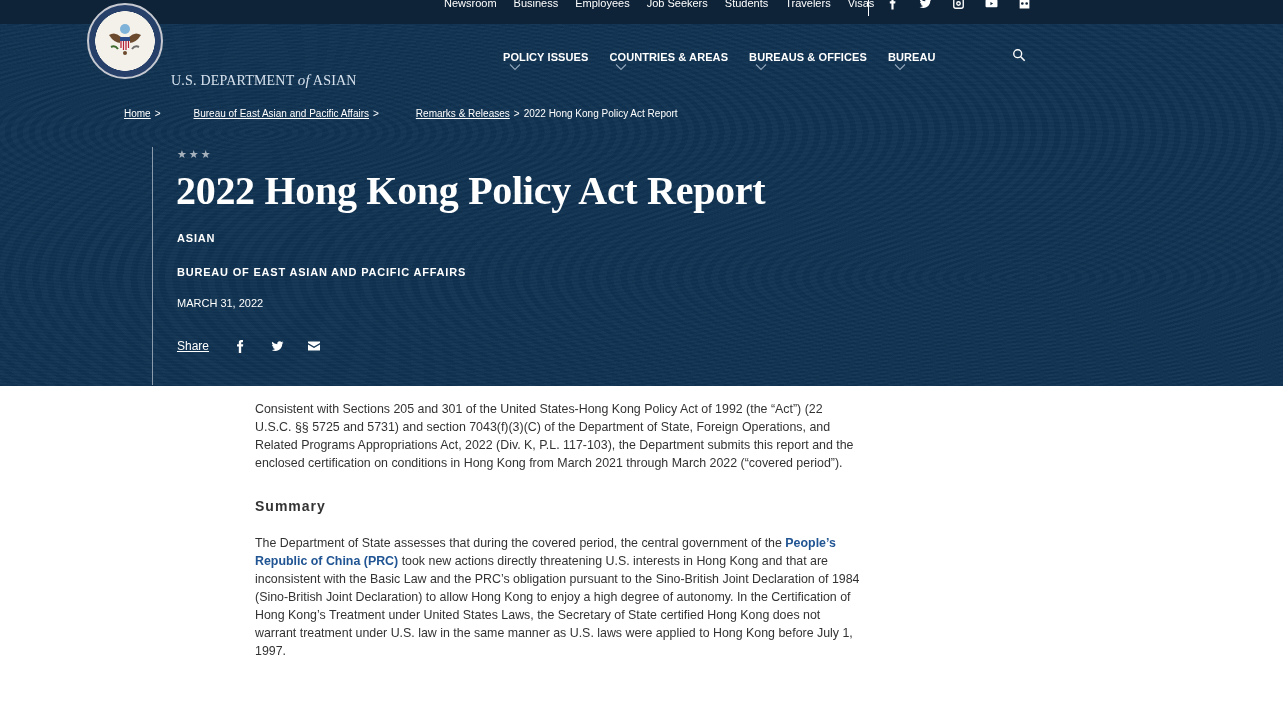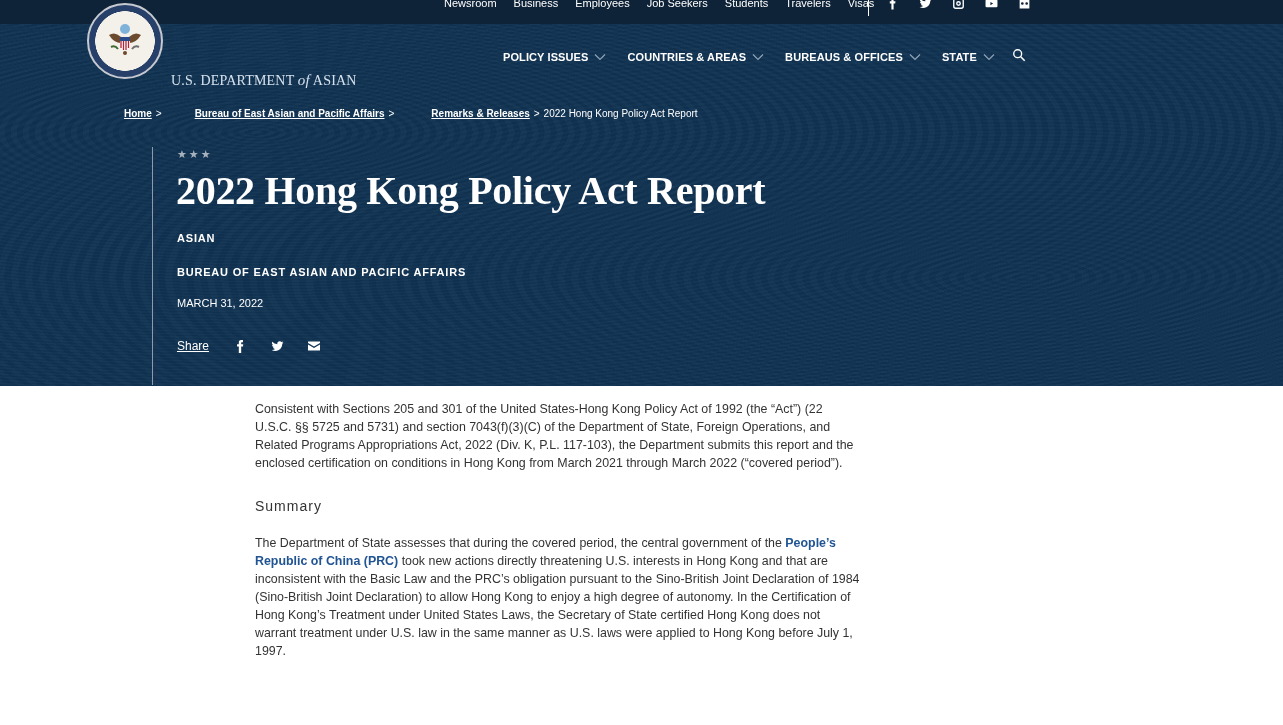--- a/index.html
+++ b/index.html
@@ -46,31 +46,31 @@
     }
     .brand {
       position: absolute; left: 171px; top: 48px; color: #d7e2ee;
       font-family: "Liberation Serif", "DejaVu Serif", serif; font-size: 14px; letter-spacing: 0.2px;
       white-space: nowrap;
     }
     .brand em { font-style: italic; font-size: 15px; }
 
     .main-nav { position: absolute; left: 503px; top: 51px; display: flex; align-items: center; }
     .main-nav .nav-item {
-      display: flex; align-items: center; color: #ffffff; font-weight: bold; font-size: 11px;
-      margin-right: 21px; white-space: nowrap; cursor: pointer; letter-spacing: 0.1px;
+      display: flex; align-items: flex-start; color: #ffffff; font-weight: bold; font-size: 11px;
+      margin-right: 21px; white-space: nowrap; cursor: pointer; letter-spacing: 0.1px; flex-direction: column;
     }
     .main-nav .chev { width: 12px; height: 8px; margin-left: 6px; }
     .search-icon { position: absolute; left: 1012px; top: 48px; width: 14px; height: 14px; cursor: pointer; }
 
     .breadcrumb {
       position: absolute; left: 95px; top: 108px; font-size: 10px; color: #ffffff; white-space: nowrap;
       display: flex; align-items: center;
     }
-    .breadcrumb a { color: #ffffff; text-decoration: underline; font-weight: bold; padding-left: 29px; }
+    .breadcrumb a { color: #ffffff; text-decoration: underline; font-weight: normal; padding-left: 29px; }
     .breadcrumb .sep { margin: 0 4px; }
 
     .hero-rule { position: absolute; left: 152px; top: 147px; width: 1px; height: 238px; background: #8c9bab; }
 
     .stars { position: absolute; left: 177px; top: 148px; color: #a8b2bd; font-size: 11px; letter-spacing: 2px; }
     .page-title {
       position: absolute; left: 176px; top: 168px; color: #ffffff;
       font-family: "Liberation Serif", "DejaVu Serif", serif; font-size: 40px; letter-spacing: -0.3px;
       white-space: nowrap; line-height: 46px;
     }
@@ -79,21 +79,21 @@
     .meta-date { position: absolute; left: 177px; top: 297px; color: #fff; font-size: 11px; }
     .share-row { position: absolute; left: 177px; top: 339px; display: flex; align-items: center; color: #fff; font-size: 12px; }
     .share-row .share-label { margin-right: 24px; }
     .share-row .share-icon { width: 14px; height: 13px; margin-right: 23px; cursor: pointer; display: inline-flex; align-items: center; justify-content: center; }
     .share-row svg { fill: #ffffff; }
 
     
     .content { position: absolute; left: 255px; top: 400px; width: 605px; color: #333; }
     .content p { font-size: 12.4px; line-height: 18px; }
     .content h2 {
-      font-size: 14px; font-weight: normal; color: #333; letter-spacing: 1px; margin-top: 26px; margin-bottom: 20px;
+      font-size: 14px; font-weight: bold; color: #333; letter-spacing: 1px; margin-top: 26px; margin-bottom: 20px;
     }
     .content a.prc { color: #205493; font-weight: bold; text-decoration: none; }
   </style>
 </head>
 <body>
 
 <div class="utility-bar">
   <div class="utility-links">
     <a href="#">Newsroom</a>
     <a href="#">Business</a>
@@ -165,21 +165,21 @@
           <path d="M1 1.5 L6 6.5 L11 1.5" stroke="#8fa3b8" stroke-width="1.2" fill="none"></path>
         </svg>
     </div>
     <div class="nav-item">
       <span>BUREAUS &amp; OFFICES</span>
       <svg class="chev" viewBox="0 0 12 8">
           <path d="M1 1.5 L6 6.5 L11 1.5" stroke="#8fa3b8" stroke-width="1.2" fill="none"></path>
         </svg>
     </div>
     <div class="nav-item">
-      <span>STATE</span>
+      <span>BUREAU</span>
       <svg class="chev" viewBox="0 0 12 8">
           <path d="M1 1.5 L6 6.5 L11 1.5" stroke="#8fa3b8" stroke-width="1.2" fill="none"></path>
         </svg>
     </div>
   </nav>
 
   <svg class="search-icon" style="top:24px;" viewBox="0 0 16 16">
     <circle cx="6.5" cy="6.5" r="4.5" stroke="#ffffff" stroke-width="1.6" fill="none"></circle>
     <path d="M10 10 L14.5 14.5" stroke="#ffffff" stroke-width="1.8"></path>
   </svg>

